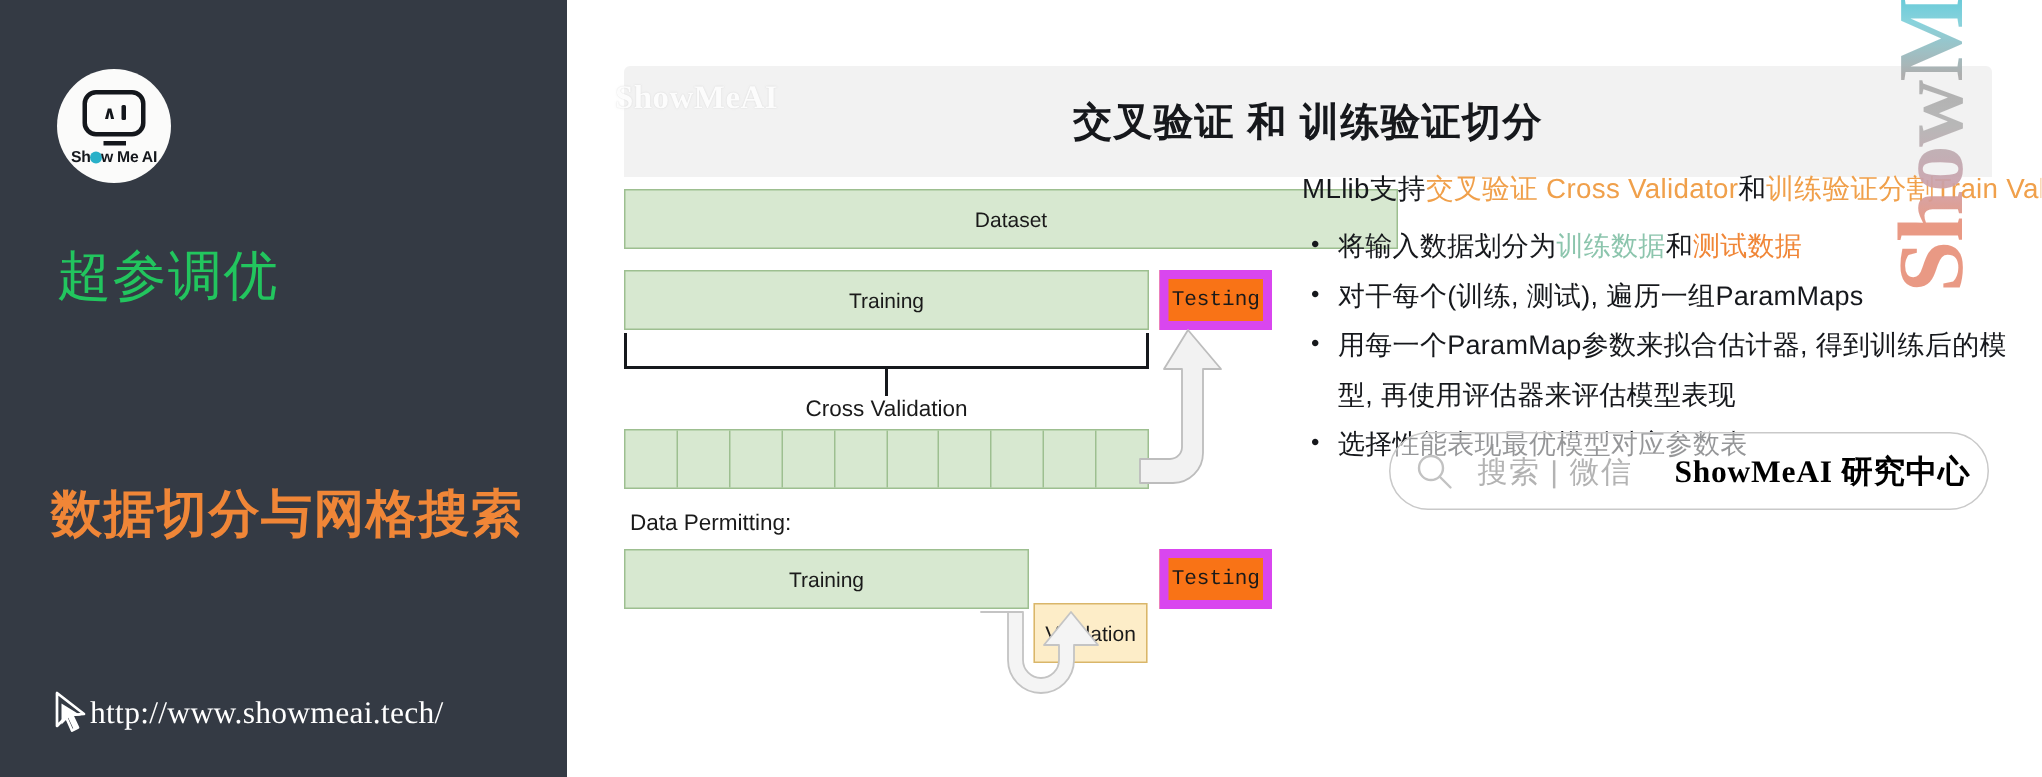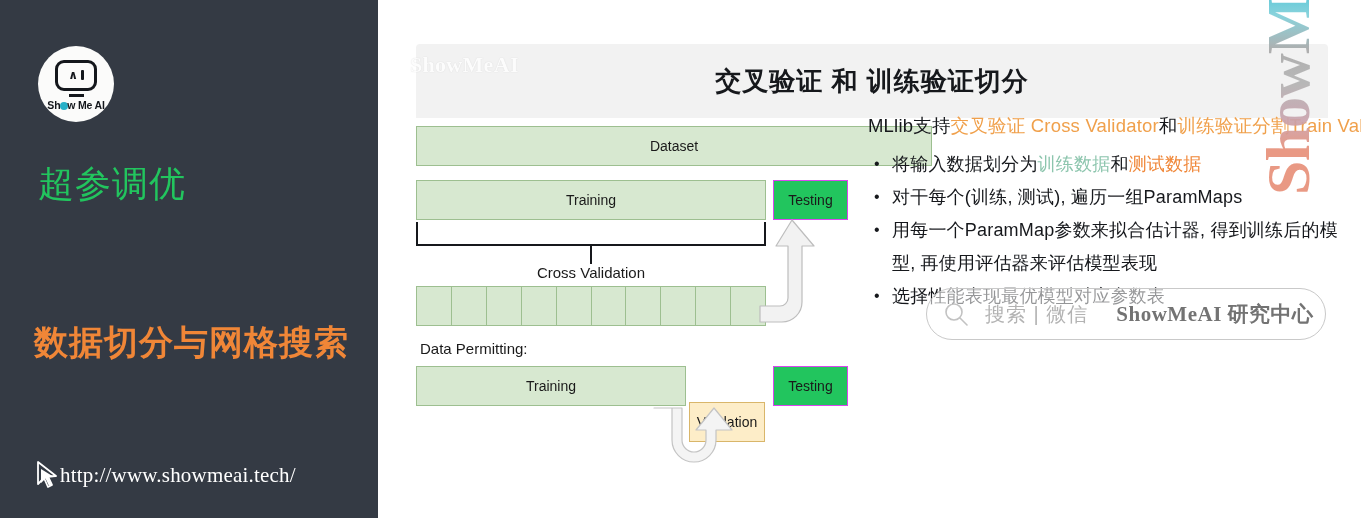--- a/index.html
+++ b/index.html
@@ -184,22 +184,23 @@
     justify-content: center;
     font-size: 14px;
     color: #1a1a1a;
     font-family: "Liberation Sans", sans-serif;
   }
   .box-green {
     background: #d7e8d0;
     border: 1px solid #9dbf90;
   }
   .box-red {
-    background: #22c55e;
-    border: 1px solid #d946ef;
+    background: #f97316;
+    border: 6px solid #d946ef;
+    font-family: Liberation Mono, monospace;
   }
   .box-yellow {
     background: #fdedc8;
     border: 1px solid #d9b66a;
   }
   .dataset-box { left: 0; top: 4px; width: 516px; height: 40px; }
   .training-box-1 { left: 0; top: 58px; width: 350px; height: 40px; }
   .testing-box-1 { left: 357px; top: 58px; width: 75px; height: 40px; }
 
   .cv-bracket {
@@ -326,21 +327,21 @@
     font-size: 20px;
     color: #b3b3b3;
     letter-spacing: 1px;
     white-space: nowrap;
   }
   .sw-brand {
     margin-left: 12px;
     font-family: "Liberation Serif", "DejaVu Serif", serif;
     font-size: 21px;
     font-weight: bold;
-    color: #737373;
+    color: #000000;
     white-space: nowrap;
     letter-spacing: 0.5px;
   }
 
   
   .vert-watermark {
     position: absolute;
     right: -52px;
     top: 30px;
     width: 250px;

